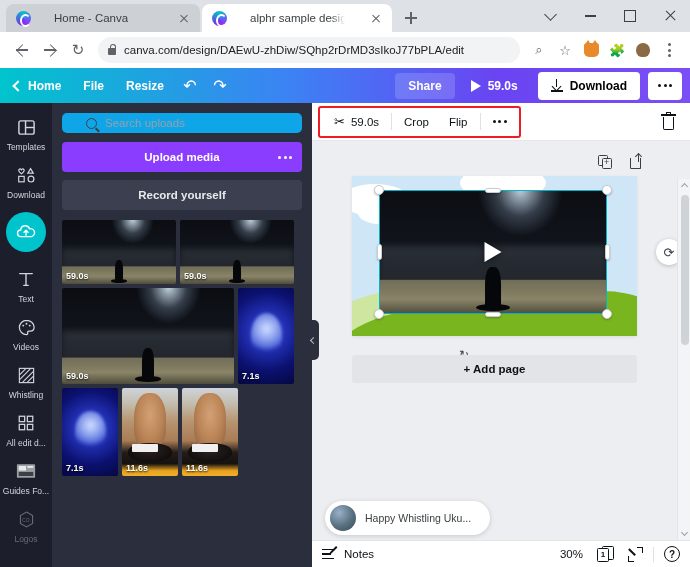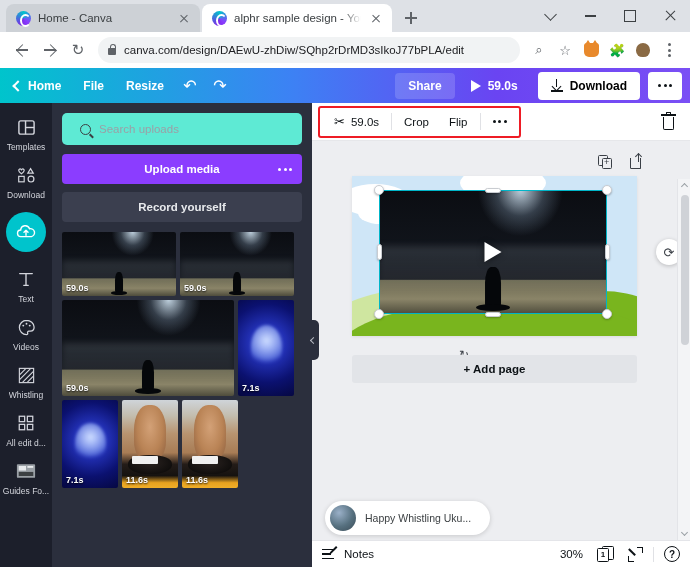--- a/index.html
+++ b/index.html
@@ -11,21 +11,21 @@
   }
   #app { position: relative; width: 690px; height: 567px; }
 
   
   .browser-tabbar {
     position: absolute; top: 0; left: 0; width: 690px; height: 32px;
     background: #dee1e6;
   }
   .tab {
     position: absolute; top: 4px; height: 28px;
-    display: flex; align-items: center; gap: 7px;
+    display: flex; align-items: center; gap: 23px;
     padding: 0 8px 0 10px;
     border-radius: 8px 8px 0 0;
     font-size: 11.5px; color: #3c4043;
   }
   .tab.inactive { left: 6px; width: 194px; background: #cdd1d6; }
   .tab.active   { left: 202px; width: 190px; background: #fff; }
   .tab-favicon {
     width: 15px; height: 15px; border-radius: 50%; flex: 0 0 15px;
     background: conic-gradient(from 200deg, #7d2ae8, #00c4cc 45%, #8b3dff 80%, #7d2ae8);
     position: relative;
@@ -201,22 +201,22 @@
   }
   .rail-item.dim .rail-label { color:#666a78; }
   .rail-item.dim .rail-ico { color:#666a78; }
 
   
   .panel {
     position: absolute; top: 103px; left: 52px; width: 260px; height: 464px;
     background: #2b2f3d; padding: 10px 10px 0; overflow: hidden;
   }
   .search-box {
-    height: 32px; background:#5eead4; border-radius: 5px;
-    display:flex; align-items:center; gap:8px; padding: 0 18px; margin-bottom: 9px;
+    height: 20px; background:#0ea5e9; border-radius: 5px;
+    display:flex; align-items:center; gap:8px; padding: 0 24px; margin-bottom: 9px;
   }
   .search-glass {
     width:11px; height:11px; border:1.8px solid #3c4043; border-radius:50%;
     position:relative; flex:0 0 11px;
   }
   .search-glass::after {
     content:""; position:absolute; right:-4px; bottom:-3px; width:5px; height:1.8px;
     background:#3c4043; transform: rotate(45deg);
   }
   .search-input {
@@ -668,20 +668,29 @@
     <div class="rail-item">
       <span class="rail-ico">
         <svg width="20" height="16" viewBox="0 0 22 17">
             <rect x="1" y="1" width="20" height="15" rx="1" fill="#9aa0a6"></rect>
             <rect x="3" y="3" width="8" height="5" fill="#e8eaed"></rect>
             <rect x="12.5" y="3" width="6.5" height="2" fill="#e8eaed"></rect>
             <rect x="3" y="9.5" width="16" height="4.5" fill="#3c4043"></rect>
           </svg>
       </span>
       <span class="rail-label">Guides Fo...</span>
+    </div>
+    <div class="rail-item dim">
+      <span class="rail-ico">
+        <svg width="19" height="19" viewBox="0 0 20 20">
+            <path d="M10 2.2l6.4 3.7v8.2L10 17.8 3.6 14.1V5.9z" fill="none" stroke="currentColor" stroke-width="1.2"></path>
+            <text x="10" y="12.2" font-size="5.2" fill="currentColor" text-anchor="middle" font-family="sans-serif">CO.</text>
+          </svg>
+      </span>
+      <span class="rail-label">Logos</span>
     </div>
   </div>
 
   <div class="panel">
     <div class="search-box">
       <span class="search-glass"></span>
       <input class="search-input" type="text" placeholder="Search uploads" style="">
     </div>
     <div class="btn-upload">
       <span>Upload media</span>

